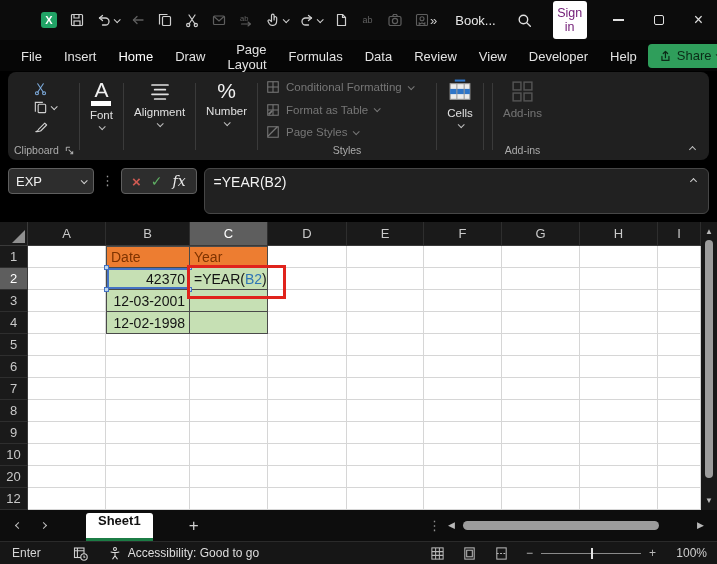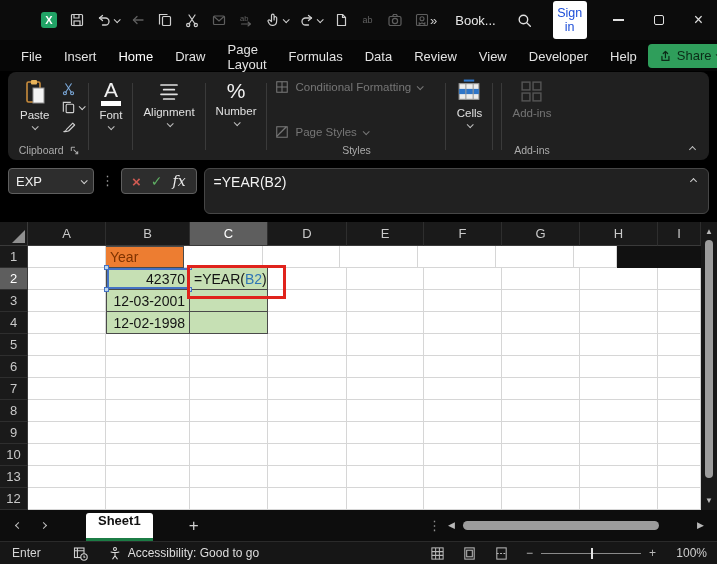--- a/index.html
+++ b/index.html
@@ -14,29 +14,29 @@
   .chev.right{ transform:rotate(-45deg); }
   svg { display:block; }
   .dis { opacity:.42; }
 
   
   .titlebar { position:absolute; left:0; top:0; width:717px; height:40px; background:#0c0c0c; display:flex; align-items:center; padding-left:40px; }
   .qicons { display:flex; align-items:center; gap:11px; }
   .qicon { display:flex; align-items:center; gap:2px; color:#cfcfcf; }
   .tb-right { display:flex; align-items:center; margin-left:auto; padding-right:14px; gap:20px; }
   .doc-title { font-size:13px; color:#e8e8e8; }
-  .signin { background:#fff; color:#1d4ed8; font-size:12.5px; padding:5px 2px; border-radius:3px; border:none; font-family:inherit; }
+  .signin { background:#fff; color:#701a75; font-size:12.5px; padding:5px 2px; border-radius:3px; border:none; font-family:inherit; }
   .winctl { display:flex; align-items:center; gap:30px; margin-left:6px; color:#e0e0e0; }
   .wmin { width:11px; height:1.4px; background:#e0e0e0; }
   .wmax { width:10px; height:10px; border:1.4px solid #e0e0e0; border-radius:2px; }
   .wclose { font-size:16px; line-height:1; }
   .overflow-glyph { font-size:13px; color:#cfcfcf; letter-spacing:-2px; }
 
   
-  .tabsrow { position:absolute; left:0; top:40px; width:717px; height:31px; background:#060606; display:flex; align-items:center; padding:0 10px; }
+  .tabsrow { position:absolute; left:0; top:40px; width:717px; height:31px; background:#060606; display:flex; align-items:center; padding:0 10px;text-align:right; }
   .mtab { font-size:13px; color:#e2e2e2; padding:6px 11px 4px; position:relative; cursor:default; }
   .mtab.active span { border-bottom:2.5px solid #35a05e; padding-bottom:16px; color:#fff; }
   .share-btn { margin-left:auto; background:#2f9e5b; color:#0b2b17; height:24px; border-radius:4px; display:flex; align-items:center; gap:5px; padding:0 10px; font-size:13px; }
 
   
   .ribbon { position:absolute; left:8px; top:72px; width:701px; height:88px; background:#202020; border-radius:8px; display:flex; align-items:stretch; padding:5px 6px 2px; }
   .rgroup { display:flex; flex-direction:column; align-items:center; }
   .rgroup-content { flex:1; display:flex; align-items:flex-start; justify-content:center; gap:6px; padding-top:2px; }
   .rgroup-footer { height:16px; font-size:10.5px; color:#ababab; display:flex; align-items:center; gap:5px; }
   .rsep { width:1px; background:#3a3a3a; margin:6px 4px 8px; }
@@ -248,29 +248,20 @@
         <path d="M8.5 10 V3 M6 5.2 L8.5 2.8 11 5.2"></path>
       </svg>
     <span>Share</span>
     <span class="chev down"></span>
   </div>
 </div>
 
 <div class="ribbon">
   <div class="rgroup">
     <div class="rgroup-content">
-      <div class="bigbtn">
-        <svg width="24" height="27" viewBox="0 0 24 27">
-            <rect x="4" y="3" width="13" height="20" rx="1.5" fill="none" stroke="#c98c3c" stroke-width="1.6"></rect>
-            <rect x="8" y="1" width="6" height="4.5" rx="1" fill="#e9b45a"></rect>
-            <rect x="10" y="9" width="11" height="15" fill="#f4f4f4" stroke="#8f8f8f"></rect>
-          </svg>
-        <span class="blabel">Paste</span>
-        <span class="chev down"></span>
-      </div>
       <div class="smalltools">
         <span class="smalltool">
           <svg width="15" height="15" viewBox="0 0 16 16" fill="none" stroke="#7aa7d7" stroke-width="1.2" stroke-linecap="round">
               <path d="M5 3 l6 9 M11 3 l-6 9"></path>
               <circle cx="4.2" cy="13" r="1.6"></circle>
               <circle cx="11.8" cy="13" r="1.6"></circle>
             </svg>
         </span>
         <span class="smalltool">
           <svg width="15" height="15" viewBox="0 0 16 16" fill="none" stroke="#cfcfcf" stroke-width="1.2">
@@ -340,20 +331,29 @@
           <svg width="14" height="14" viewBox="0 0 16 16" fill="none" stroke="#767676" stroke-width="1.2">
               <rect x="2" y="2" width="12" height="12"></rect>
               <path d="M2 8 h12 M8 2 v12"></path>
             </svg>
           <span>Conditional Formatting</span>
             <span class="chev down"></span>
         </div>
         <div class="styles-row">
           <svg width="14" height="14" viewBox="0 0 16 16" fill="none" stroke="#767676" stroke-width="1.2">
               <rect x="2" y="2" width="12" height="12"></rect>
+              <path d="M2 8 h12 M8 2 v12"></path>
+              <path d="M3 13 l4 -4" stroke-width="2"></path>
+            </svg>
+          <span>Format as Table</span>
+            <span class="chev down"></span>
+        </div>
+        <div class="styles-row">
+          <svg width="14" height="14" viewBox="0 0 16 16" fill="none" stroke="#767676" stroke-width="1.2">
+              <rect x="2" y="2" width="12" height="12"></rect>
               <path d="M2 13 L13 2" stroke-width="1.6"></path>
             </svg>
           <span>Page Styles</span>
             <span class="chev down"></span>
         </div>
       </div>
     </div>
     <div class="rgroup-footer">
         <span>Styles</span>
       </div>
@@ -428,20 +428,21 @@
         <div class="colhead" style="width: 79px;">D</div>
         <div class="colhead" style="width: 77px;">E</div>
         <div class="colhead" style="width: 78px;">F</div>
         <div class="colhead" style="width: 78px;">G</div>
         <div class="colhead" style="width: 78px;">H</div>
         <div class="colhead" style="width: 43px;">I</div>
       </div>
       <div class="g-row">
         <div class="rowhead">1</div>
         <div class="cell" style="width: 78px;"></div>
+        <div class="cell orange-header rb bl bt" style="width: 84px;">Date</div>
         <div class="cell orange-header rb bt" style="width: 78px;">Year</div>
         <div class="cell" style="width: 79px;"></div>
         <div class="cell" style="width: 77px;"></div>
         <div class="cell" style="width: 78px;"></div>
         <div class="cell" style="width: 78px;"></div>
         <div class="cell" style="width: 78px;"></div>
         <div class="cell" style="width: 43px;"></div>
       </div>
       <div class="g-row">
         <div class="rowhead activehdr">2</div>
@@ -550,21 +551,21 @@
         <div class="cell" style="width: 84px;"></div>
         <div class="cell" style="width: 78px;"></div>
         <div class="cell" style="width: 79px;"></div>
         <div class="cell" style="width: 77px;"></div>
         <div class="cell" style="width: 78px;"></div>
         <div class="cell" style="width: 78px;"></div>
         <div class="cell" style="width: 78px;"></div>
         <div class="cell" style="width: 43px;"></div>
       </div>
       <div class="g-row">
-        <div class="rowhead">13</div>
+        <div class="rowhead">20</div>
         <div class="cell" style="width: 78px;"></div>
         <div class="cell" style="width: 84px;"></div>
         <div class="cell" style="width: 78px;"></div>
         <div class="cell" style="width: 79px;"></div>
         <div class="cell" style="width: 77px;"></div>
         <div class="cell" style="width: 78px;"></div>
         <div class="cell" style="width: 78px;"></div>
         <div class="cell" style="width: 78px;"></div>
         <div class="cell" style="width: 43px;"></div>
       </div>

